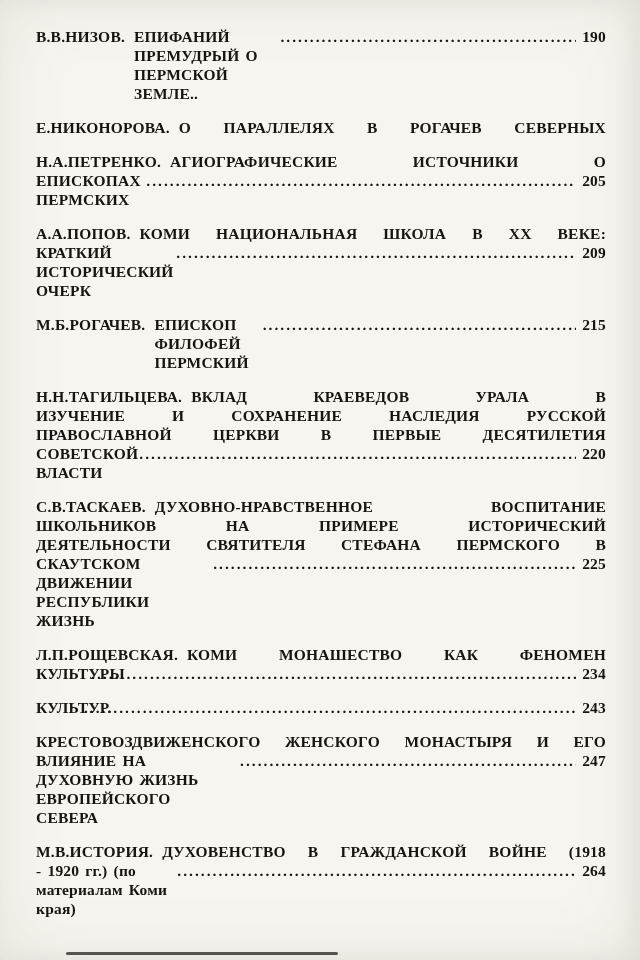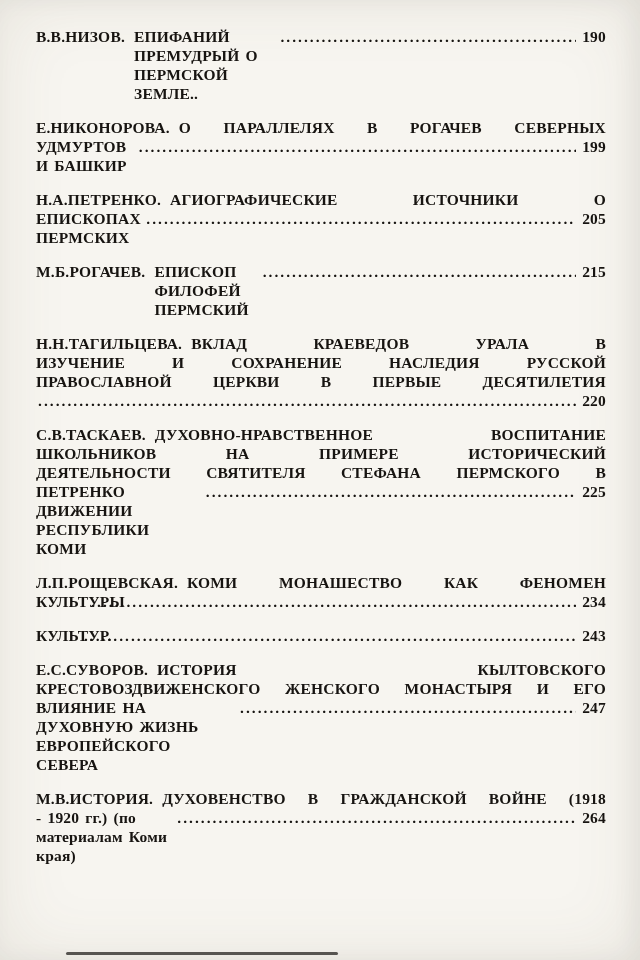--- a/index.html
+++ b/index.html
@@ -70,78 +70,81 @@
       <div class="entry">
         <div class="line last">
           <span class="author">В.В.НИЗОВ.</span>
           <span class="text">ЕПИФАНИЙ ПРЕМУДРЫЙ О ПЕРМСКОЙ ЗЕМЛЕ..</span>
           <span class="leader"></span>
           <span class="pagenum">190</span>
         </div>
       </div>
       <div class="entry">
         <div class="line fill"><span class="author">Е.НИКОНОРОВА.</span><span class="text">О ПАРАЛЛЕЛЯХ В РОГАЧЕВ СЕВЕРНЫХ</span></div>
-        <div class="line last">
-          <span class="text">УДМУРТОВ И БАШКИР</span>
-          <span class="leader"></span>
-          <span class="pagenum">199</span>
-        </div>
       </div>
       <div class="entry">
         <div class="line fill"><span class="author">Н.А.ПЕТРЕНКО.</span><span class="text">АГИОГРАФИЧЕСКИЕ ИСТОЧНИКИ О</span></div>
         <div class="line last">
           <span class="text">ЕПИСКОПАХ ПЕРМСКИХ</span>
           <span class="leader"></span>
           <span class="pagenum">205</span>
+        </div>
+      </div>
+      <div class="entry">
+        <div class="line fill"><span class="author">А.А.ПОПОВ.</span><span class="text">КОМИ НАЦИОНАЛЬНАЯ ШКОЛА В XX ВЕКЕ:</span></div>
+        <div class="line last">
+          <span class="text">КРАТКИЙ ИСТОРИЧЕСКИЙ ОЧЕРК</span>
+          <span class="leader"></span>
+          <span class="pagenum">209</span>
         </div>
       </div>
       <div class="entry">
         <div class="line last">
           <span class="author">М.Б.РОГАЧЕВ.</span>
           <span class="text">ЕПИСКОП ФИЛОФЕЙ ПЕРМСКИЙ</span>
           <span class="leader"></span>
           <span class="pagenum">215</span>
         </div>
       </div>
       <div class="entry">
         <div class="line fill"><span class="author">Н.Н.ТАГИЛЬЦЕВА.</span><span class="text">ВКЛАД КРАЕВЕДОВ УРАЛА В</span></div>
         <div class="line fill"><span class="text">ИЗУЧЕНИЕ И СОХРАНЕНИЕ НАСЛЕДИЯ РУССКОЙ</span></div>
         <div class="line fill"><span class="text">ПРАВОСЛАВНОЙ ЦЕРКВИ В ПЕРВЫЕ ДЕСЯТИЛЕТИЯ</span></div>
         <div class="line last">
+          <span class="text">СОВЕТСКОЙ ВЛАСТИ</span>
           <span class="leader"></span>
           <span class="pagenum">220</span>
         </div>
       </div>
       <div class="entry">
         <div class="line fill"><span class="author">С.В.ТАСКАЕВ.</span><span class="text">ДУХОВНО-НРАВСТВЕННОЕ ВОСПИТАНИЕ</span></div>
         <div class="line fill"><span class="text">ШКОЛЬНИКОВ НА ПРИМЕРЕ ИСТОРИЧЕСКИЙ</span></div>
         <div class="line fill"><span class="text">ДЕЯТЕЛЬНОСТИ СВЯТИТЕЛЯ СТЕФАНА ПЕРМСКОГО В</span></div>
         <div class="line last">
-          <span class="text">ПЕТРЕНКО ДВИЖЕНИИ РЕСПУБЛИКИ КОМИ</span>
+          <span class="text">СКАУТСКОМ ДВИЖЕНИИ РЕСПУБЛИКИ ЖИЗНЬ</span>
           <span class="leader"></span>
           <span class="pagenum">225</span>
         </div>
       </div>
       <div class="entry">
         <div class="line fill"><span class="author">Л.П.РОЩЕВСКАЯ.</span><span class="text">КОМИ МОНАШЕСТВО КАК ФЕНОМЕН</span></div>
         <div class="line last">
           <span class="text">КУЛЬТУРЫ</span>
           <span class="leader"></span>
           <span class="pagenum">234</span>
         </div>
       </div>
       <div class="entry">
         <div class="line last">
           <span class="text">КУЛЬТУР.</span>
           <span class="leader"></span>
           <span class="pagenum">243</span>
         </div>
       </div>
       <div class="entry">
-        <div class="line fill"><span class="author">Е.С.СУВОРОВ.</span><span class="text">ИСТОРИЯ КЫЛТОВСКОГО</span></div>
         <div class="line fill"><span class="text">КРЕСТОВОЗДВИЖЕНСКОГО ЖЕНСКОГО МОНАСТЫРЯ И ЕГО</span></div>
         <div class="line last">
           <span class="text">ВЛИЯНИЕ НА ДУХОВНУЮ ЖИЗНЬ ЕВРОПЕЙСКОГО СЕВЕРА</span>
           <span class="leader"></span>
           <span class="pagenum">247</span>
         </div>
       </div>
       <div class="entry">
         <div class="line fill"><span class="author">М.В.ИСТОРИЯ.</span><span class="text">ДУХОВЕНСТВО В ГРАЖДАНСКОЙ ВОЙНЕ (1918</span></div>
         <div class="line last">

